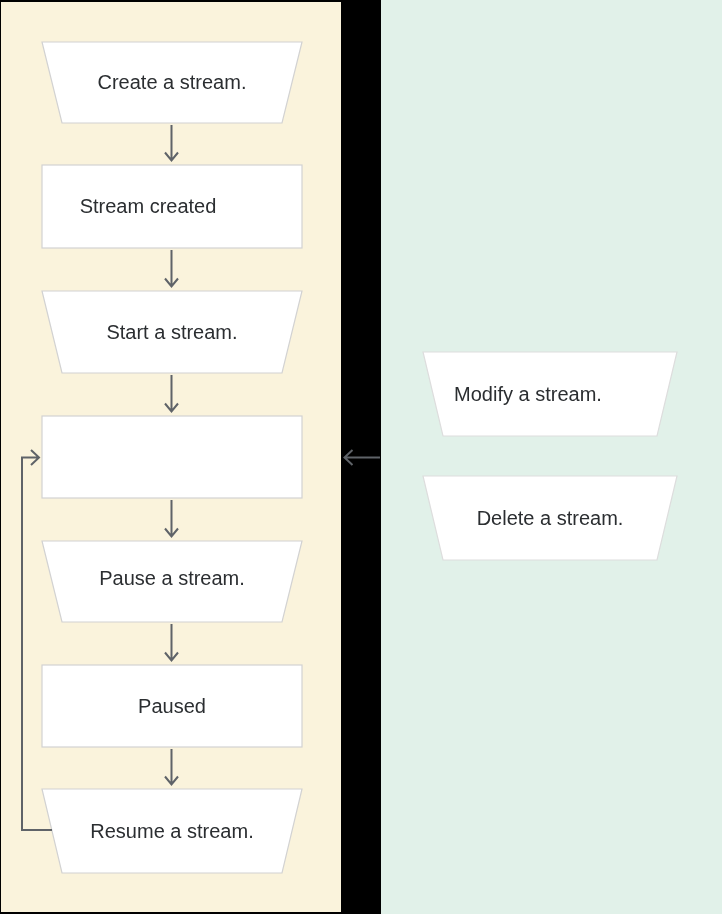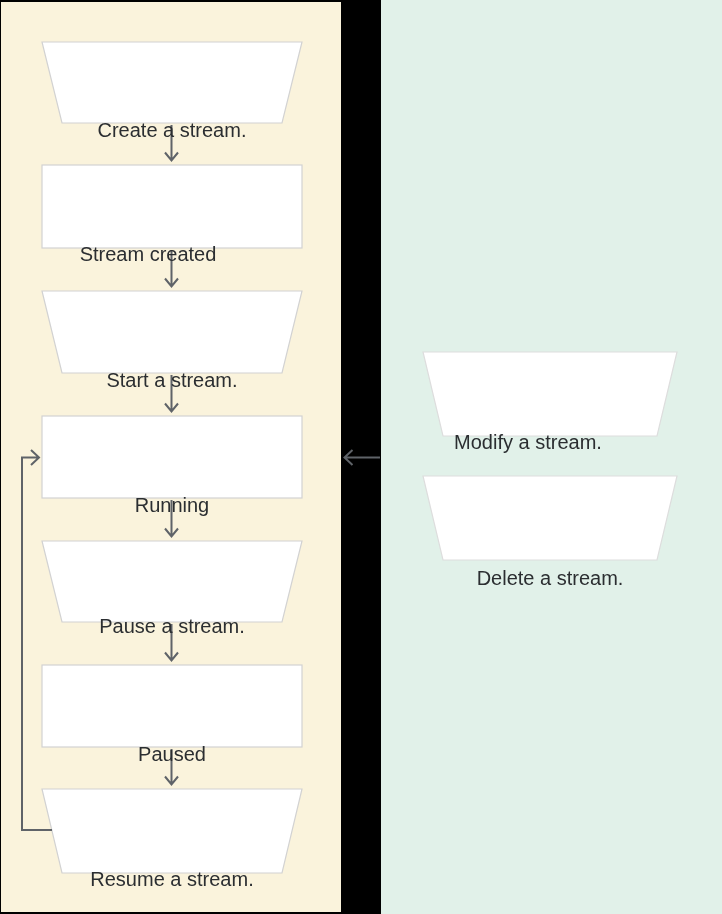--- a/index.html
+++ b/index.html
@@ -31,21 +31,20 @@
     stroke-width: 2px;
     stroke-linecap: butt;
     stroke-linejoin: miter;
   }
   .node-label {
     position: absolute;
     display: flex; align-items: center; justify-content: center;
     font-size: 20px;
     color: var(--text, #2B2E31);
     white-space: nowrap;
-    margin-top: 48px;
   }
 </style>
 </head>
 <body>
 
 <div class="canvas" style="--left-bg: #FAF3DC; --right-bg: #E1F1E9; --gap-bg: #000000; --border-left: #D2D2D2; --border-right: #DDDDDD; --arrow: #5F6368; --text: #2B2E31;">
 
   <div class="panel-left"></div>
   <div class="panel-right"></div>
 
@@ -70,21 +69,20 @@
     <path class="edge" d="M171.5 749 V784 M165 776.5 L171.5 784.5 L178 776.5"></path>
 
     <path class="edge" d="M52 830 H22 V457.5 H38 M31 450 L39 457.5 L31 465"></path>
 
     <path class="edge" d="M380 457.5 H345 M352.5 450 L344.5 457.5 L352.5 465"></path>
   </svg>
 
   <div class="node-label" style="left:42px; top:42px; width:260px; height:81px;">Create a stream.</div>
   <div class="node-label" style="left:42px; top:165px; width:212px; height:83px;">Stream created</div>
   <div class="node-label" style="left:42px; top:291px; width:260px; height:82px;">Start a stream.</div>
-  <div class="node-label" style="left:42px; top:416px; width:260px; height:82px;">Running</div>
   <div class="node-label" style="left:42px; top:541px; width:260px; height:74px;">Pause a stream.</div>
   <div class="node-label" style="left:42px; top:665px; width:260px; height:82px;">Paused</div>
   <div class="node-label" style="left:42px; top:789px; width:260px; height:84px;">Resume a stream.</div>
 
   <div class="node-label" style="left:401px; top:352px; width:254px; height:84px;">Modify a stream.</div>
-  <div class="node-label" style="left:423px; top:488px; width:254px; height:84px;">Delete a stream.</div>
+  <div class="node-label" style="left:423px; top:476px; width:254px; height:84px;">Delete a stream.</div>
 
 </div>
 
 </body></html>

